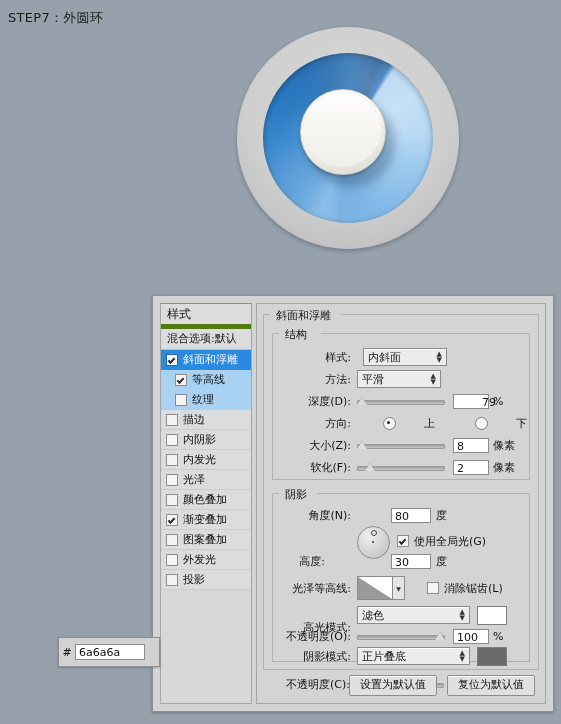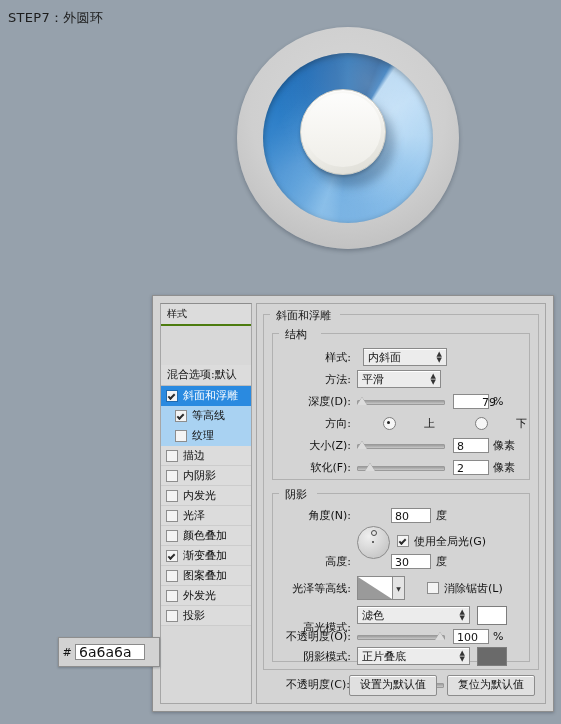--- a/index.html
+++ b/index.html
@@ -61,26 +61,26 @@
     background:#d4d4d4;border:1px solid #8e8e8e;
     box-shadow:0 1px 3px rgba(40,50,60,.35);
   }
   .dlg-inner{position:absolute;inset:3px;}
   
   .styles-col{
     position:absolute;left:4px;top:4px;width:90px;bottom:4px;
     background:#d8d8d8;border:1px solid #a6a6a6;border-top-color:#8d8d8d;
   }
   .styles-head{
-    height:20px;line-height:20px;padding-left:6px;font-size:10px;
-    background:#dcdcdc;border-bottom:2px solid #4d7c0f;
+    height:20px;line-height:20px;padding-left:6px;font-size:12px;
+    background:#dcdcdc;border-bottom:5px solid #4d7c0f;
   }
   .styles-sub{
     height:20px;line-height:20px;padding-left:6px;font-size:11px;
-    background:#dcdcdc;border-bottom:1px solid #bdbdbd;margin-top:39px;
+    background:#dcdcdc;border-bottom:1px solid #bdbdbd;
   }
   .st-item{
     height:19px;line-height:19px;font-size:11px;display:flex;align-items:center;
     padding-left:5px;border-bottom:1px solid #cccccc;background:#dcdcdc;
   }
   .st-item.sel{background:#2a8ae0;color:#fff;border-bottom-color:#2a8ae0;}
   .st-item.sub{background:#a9d2f2;padding-left:14px;border-bottom-color:#a9d2f2;align-items:center;}
   .cb{
     width:10px;height:10px;flex:0 0 10px;margin-right:5px;
     background:#f4f4f4;border:1px solid #8d8d8d;position:relative;
@@ -161,21 +161,21 @@
   }
   
   .hexpanel{
     position:absolute;left:58px;top:637px;width:100px;height:28px;
     background:#d2d2d2;border:1px solid #8e8e8e;display:flex;align-items:center;
     box-shadow:0 1px 2px rgba(40,50,60,.3);
   }
   .hexpanel .hash{width:16px;text-align:center;font-size:11px;}
   .hexpanel input{
     width:70px;height:16px;border:1px solid #8a8a8a;background:#fff;
-    font-family:"DejaVu Sans","Liberation Sans",sans-serif;font-size:14px;padding:0 3px;
+    font-family:"DejaVu Sans","Liberation Sans",sans-serif;font-size:11px;padding:0 3px;
     box-sizing:border-box;color:#111;
   }
 </style>
 </head>
 <body>
 
 <div class="title">STEP7：外圆环</div>
 
 <div class="knob-wrap">
   <div class="knob-outer"></div>
@@ -327,21 +327,21 @@
       <div class="dial" style="position:absolute;left:84px;top:32px;">
         <span class="pt"></span>
         <span class="ctr"></span>
       </div>
       <div class="row" style="left:124px;top:38px;">
         <span class="cb on"></span>
         <span>使用全局光(G)</span>
       </div>
 
       <div class="row" style="left:0;top:58px;width:100%;">
-        <div class="lbl" style="width:78px;">高度:</div>
+        <div class="lbl" style="width:78px;text-align:center;">高度:</div>
         <div class="num" style="margin-left:40px;width:40px;">30</div>
         <div class="unit" style="margin-left:5px;">度</div>
       </div>
 
       <div class="row" style="left:0;top:82px;width:100%;height:24px;">
         <div class="lbl" style="width:78px;">光泽等高线:</div>
         <div style="display:flex;margin-left:6px;">
           <div class="contour"></div>
           <div class="contour-arrow">▼</div>
         </div>

